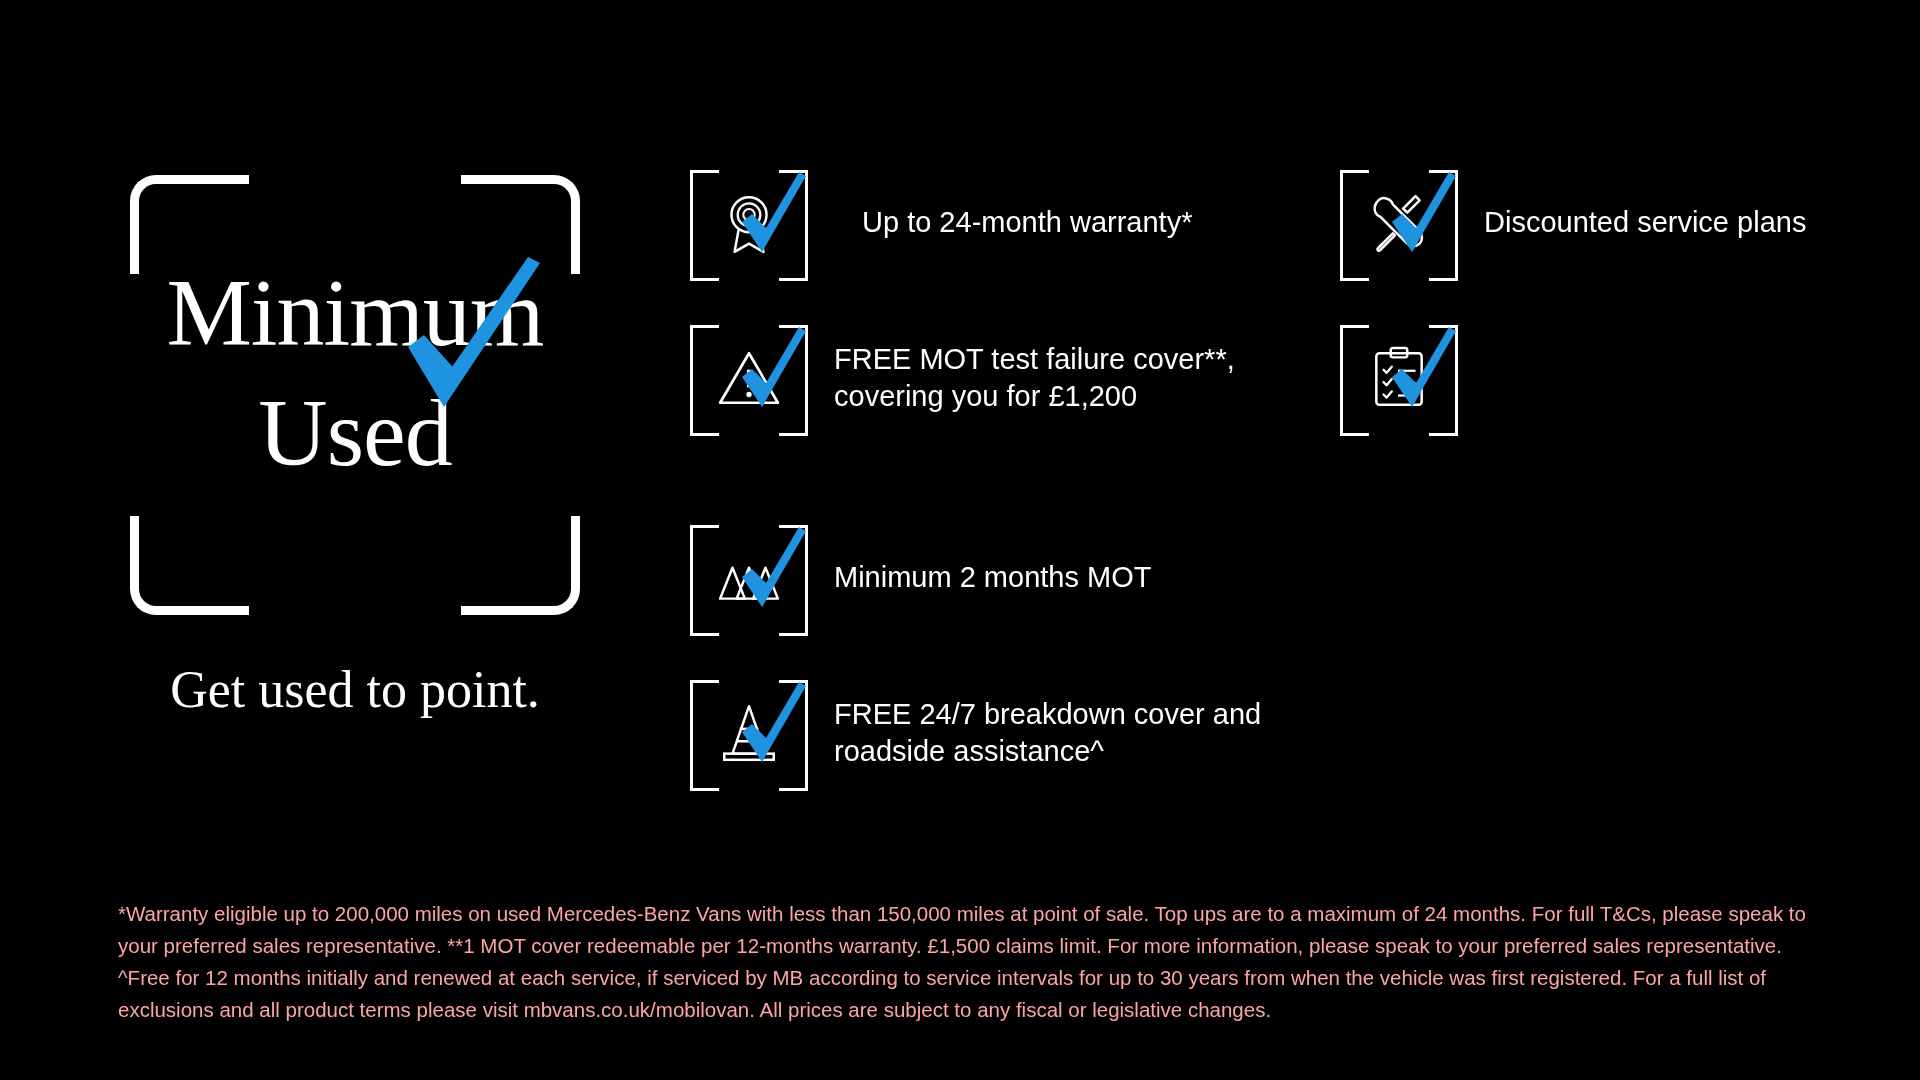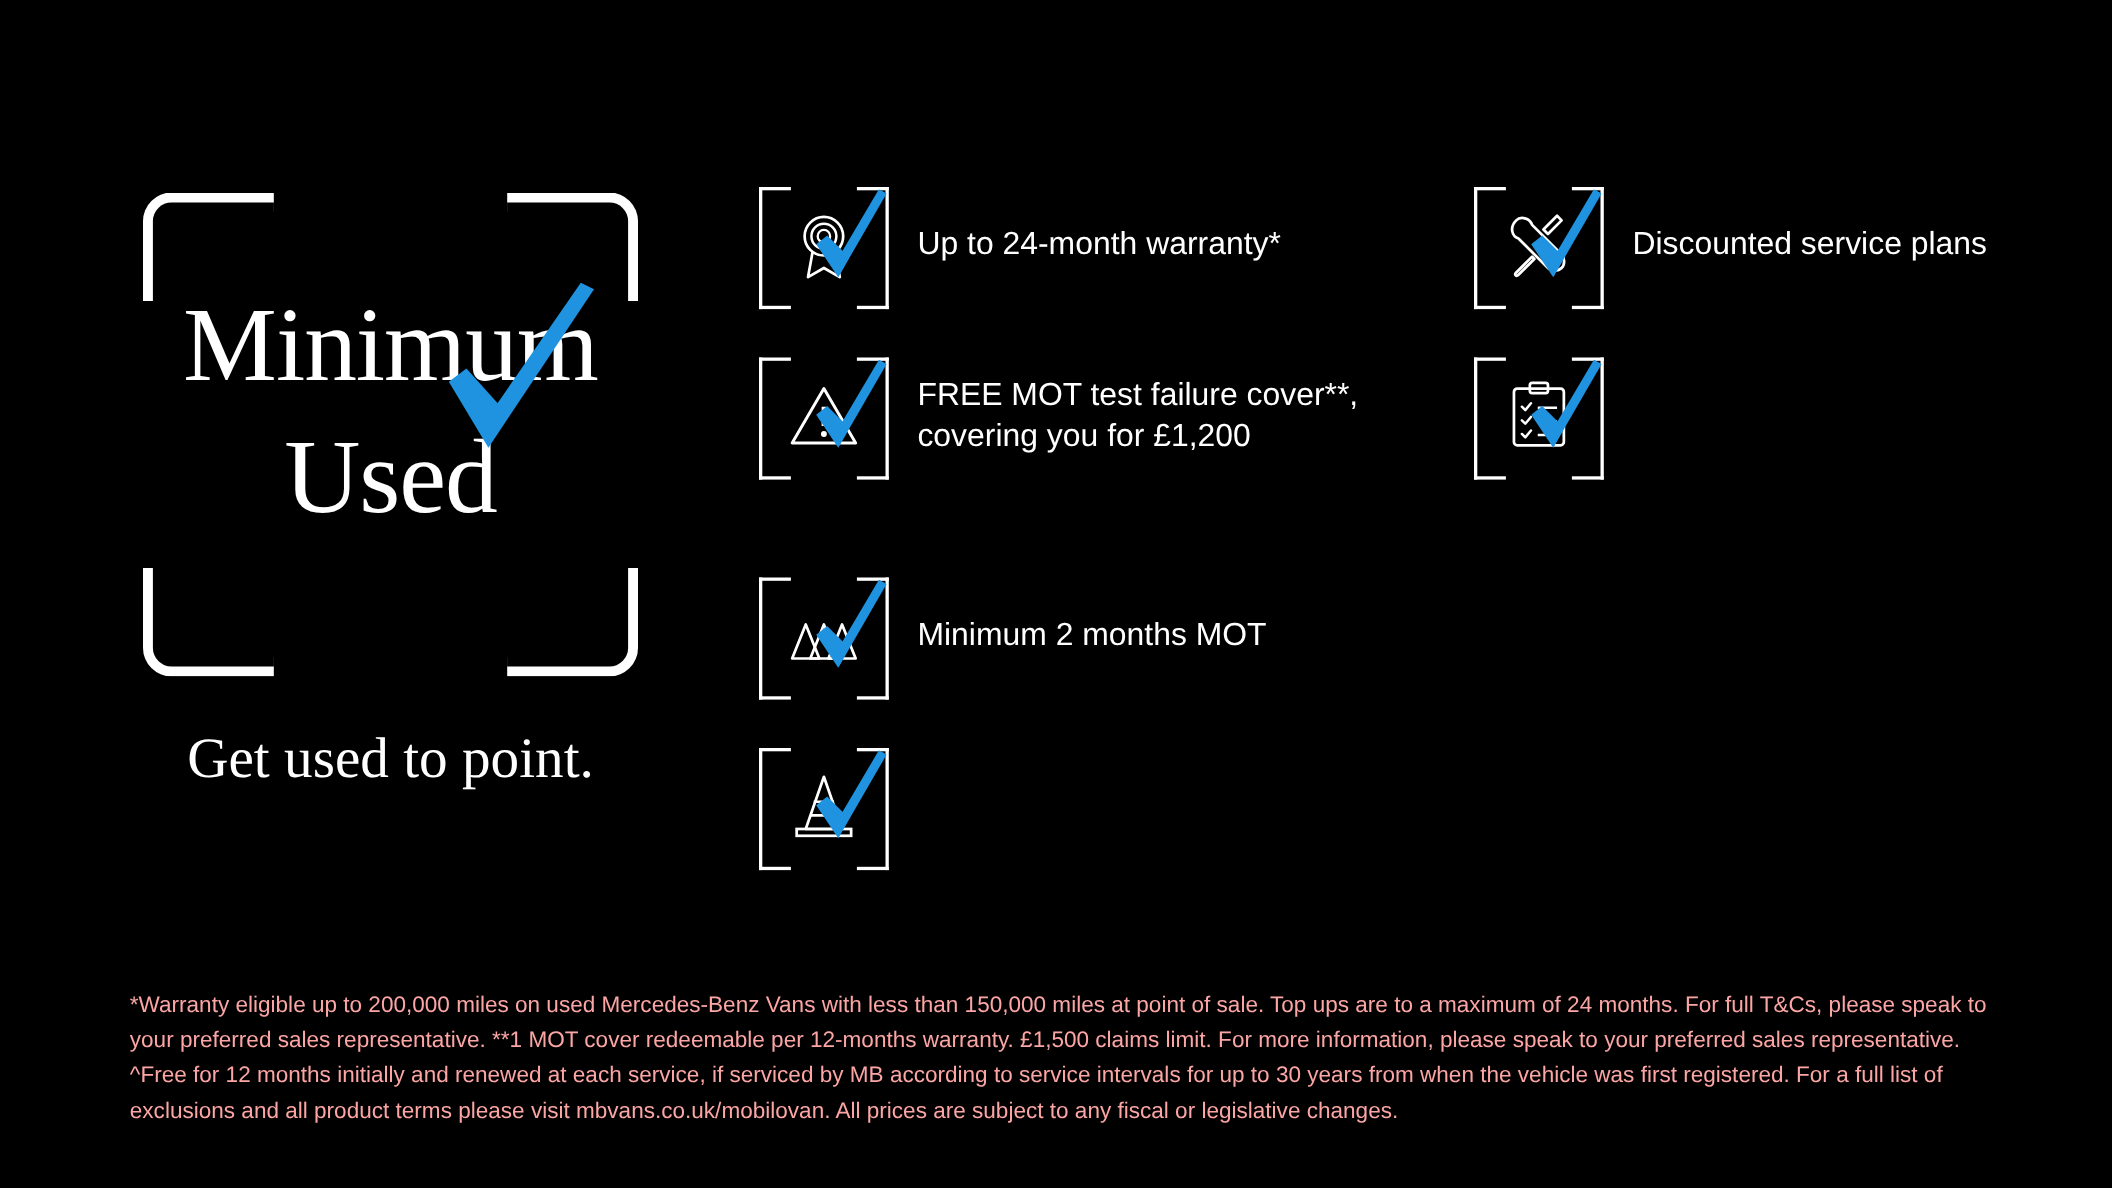--- a/index.html
+++ b/index.html
@@ -165,21 +165,21 @@
   </div>
 
   <svg class="logo-tick" viewBox="0 0 150 180">
     <path d="M8 92 L44 152 L60 120 L24 80 Z" fill="#1f93e0"></path>
     <path d="M44 152 L140 8 L128 2 L52 112 Z" fill="#1f93e0"></path>
   </svg>
 
   <div class="tagline">Get used to point.</div>
 </div>
 
-<div class="feature" style="left:690px; top:170px;">
+<div class="feature" style="left:690px; top:170px;gap:28px;">
   <div class="feature-icon">
     <span class="br-l"></span>
     <span class="br-r"></span>
     <svg class="glyph" viewBox="0 0 64 64">
       <circle cx="32" cy="24" r="17" fill="none" stroke="#ffffff" stroke-width="2.4"></circle>
       <circle cx="32" cy="24" r="11" fill="none" stroke="#ffffff" stroke-width="2.2"></circle>
       <circle cx="32" cy="24" r="5.5" fill="none" stroke="#ffffff" stroke-width="2"></circle>
       <path d="M22 38 L18 60 L32 52 L46 60 L42 38" fill="none" stroke="#ffffff" stroke-width="2.4" stroke-linejoin="round"></path>
     </svg>
     <svg class="tick" viewBox="0 0 74 92">
@@ -232,20 +232,21 @@
       <path d="M32 6 L48 52 L16 52 Z" fill="none" stroke="#ffffff" stroke-width="2.4" stroke-linejoin="round"></path>
       <line x1="23" y1="28" x2="41" y2="28" stroke="#ffffff" stroke-width="2.4"></line>
       <line x1="20" y1="40" x2="44" y2="40" stroke="#ffffff" stroke-width="2.4"></line>
       <rect x="8" y="52" width="48" height="6" fill="none" stroke="#ffffff" stroke-width="2.4"></rect>
     </svg>
     <svg class="tick" viewBox="0 0 74 92">
       <path d="M6 50 L26 80 L36 62 L16 42 Z" fill="#1f93e0"></path>
       <path d="M26 80 L70 4 L63 0 L30 56 Z" fill="#1f93e0"></path>
     </svg>
   </div>
+  <div class="feature-text">FREE 24/7 breakdown cover and roadside assistance^</div>
 </div>
 
 <div class="feature" style="left:1340px; top:170px;">
   <div class="feature-icon">
     <span class="br-l"></span>
     <span class="br-r"></span>
     <svg class="glyph" viewBox="0 0 64 64">
       <path d="M12 10 C6 16 8 24 14 26 L40 52 C43 55 49 55 52 52 C55 49 55 43 52 40 L26 14 C24 8 16 6 12 10 Z" fill="none" stroke="#ffffff" stroke-width="2.4" stroke-linejoin="round"></path>
       <path d="M52 10 L40 22 L36 18 L48 6 Z" fill="none" stroke="#ffffff" stroke-width="2.4" stroke-linejoin="round"></path>
       <path d="M26 42 L12 56 C10 58 12 60 14 58 L28 44 Z" fill="none" stroke="#ffffff" stroke-width="2.4" stroke-linejoin="round"></path>

